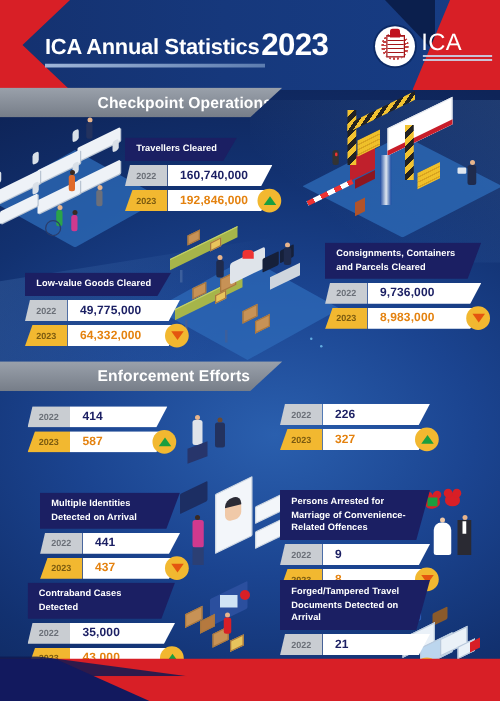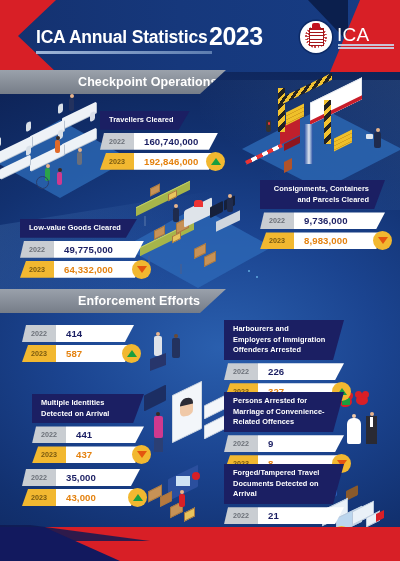--- a/index.html
+++ b/index.html
@@ -96,21 +96,21 @@
   .arrow.up{ background:#f2b830; }
   .arrow.down{ background:#f2b830; }
   .arrow i{ display:block; width:0; height:0; }
   .arrow.up i{ border-left:5px solid transparent; border-right:5px solid transparent;
     border-bottom:7px solid #1a9e3f; }
   .arrow.down i{ border-left:5px solid transparent; border-right:5px solid transparent;
     border-top:7px solid #e4550f; }
 
   
   #b-travellers{ left:100px; top:108px; width:118px; }
-  #b-consign{ left:260px; top:180px; width:125px;text-align:right; }
+  #b-consign{ left:260px; top:194px; width:125px; }
   #b-lowvalue{ left:20px; top:216px; width:124px; }
   #b-immig{ left:22px; top:322px; width:112px; }
   #b-harb{ left:224px; top:320px; width:120px; }
   #b-multi{ left:32px; top:394px; width:112px; }
   #b-marriage{ left:224px; top:392px; width:120px; }
   #b-contra{ left:22px; top:466px; width:118px; }
   #b-forged{ left:224px; top:464px; width:120px; }
 
   
   .ill{ position:absolute; }
@@ -406,21 +406,20 @@
     <div class="row row-23">
       <div class="yr">2023</div>
       <div class="val">587</div>
       <div class="arrow up">
           <i></i>
         </div>
     </div>
   </div>
 
   <div class="block" id="b-harb">
-    <div class="blk-title">Harbourers and Employers of Immigration Offenders Arrested</div>
     <div class="row row-22">
       <div class="yr">2022</div>
       <div class="val">226</div>
     </div>
     <div class="row row-23">
       <div class="yr">2023</div>
       <div class="val">327</div>
       <div class="arrow up">
           <i></i>
         </div>
@@ -451,20 +450,21 @@
     <div class="row row-23">
       <div class="yr">2023</div>
       <div class="val">8</div>
       <div class="arrow down">
           <i></i>
         </div>
     </div>
   </div>
 
   <div class="block" id="b-contra">
+    <div class="blk-title">Contraband Cases Detected</div>
     <div class="row row-22">
       <div class="yr">2022</div>
       <div class="val">35,000</div>
     </div>
     <div class="row row-23">
       <div class="yr">2023</div>
       <div class="val">43,000</div>
       <div class="arrow up">
           <i></i>
         </div>

